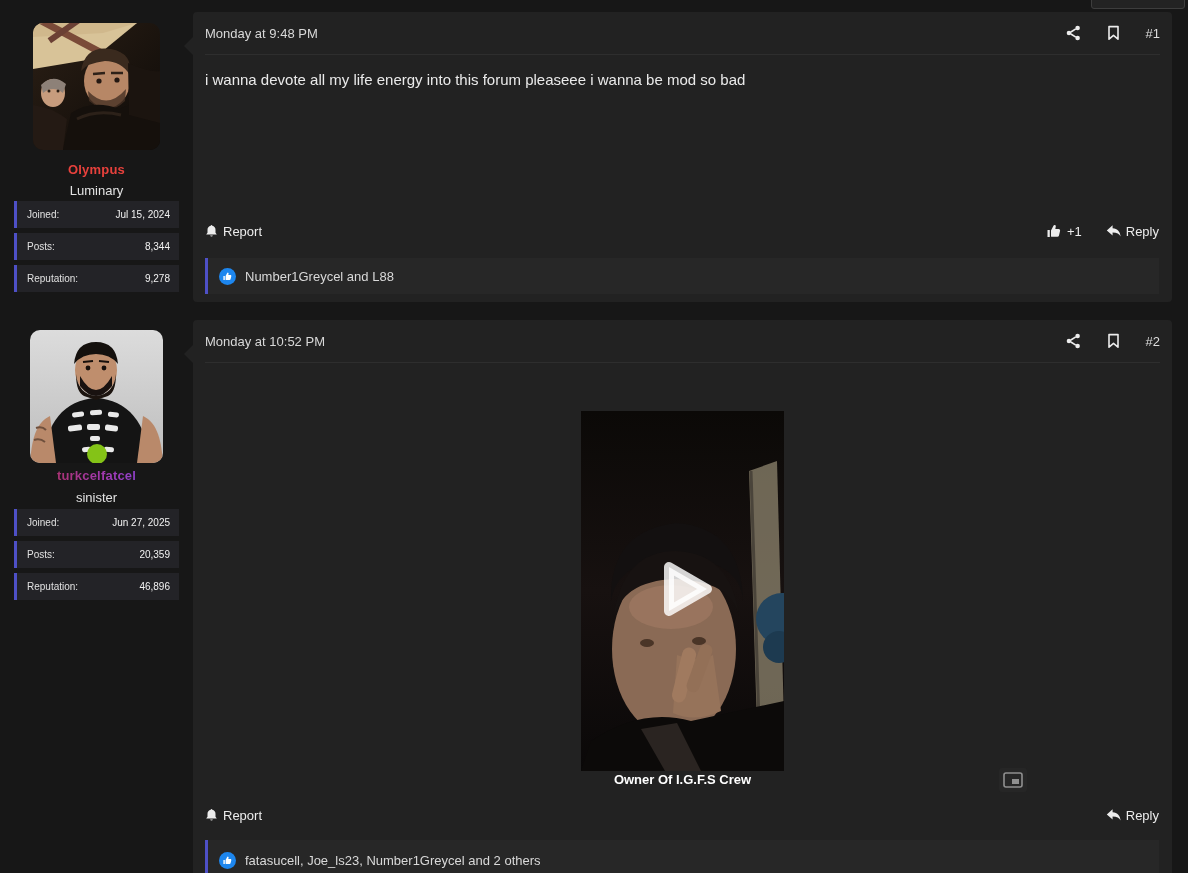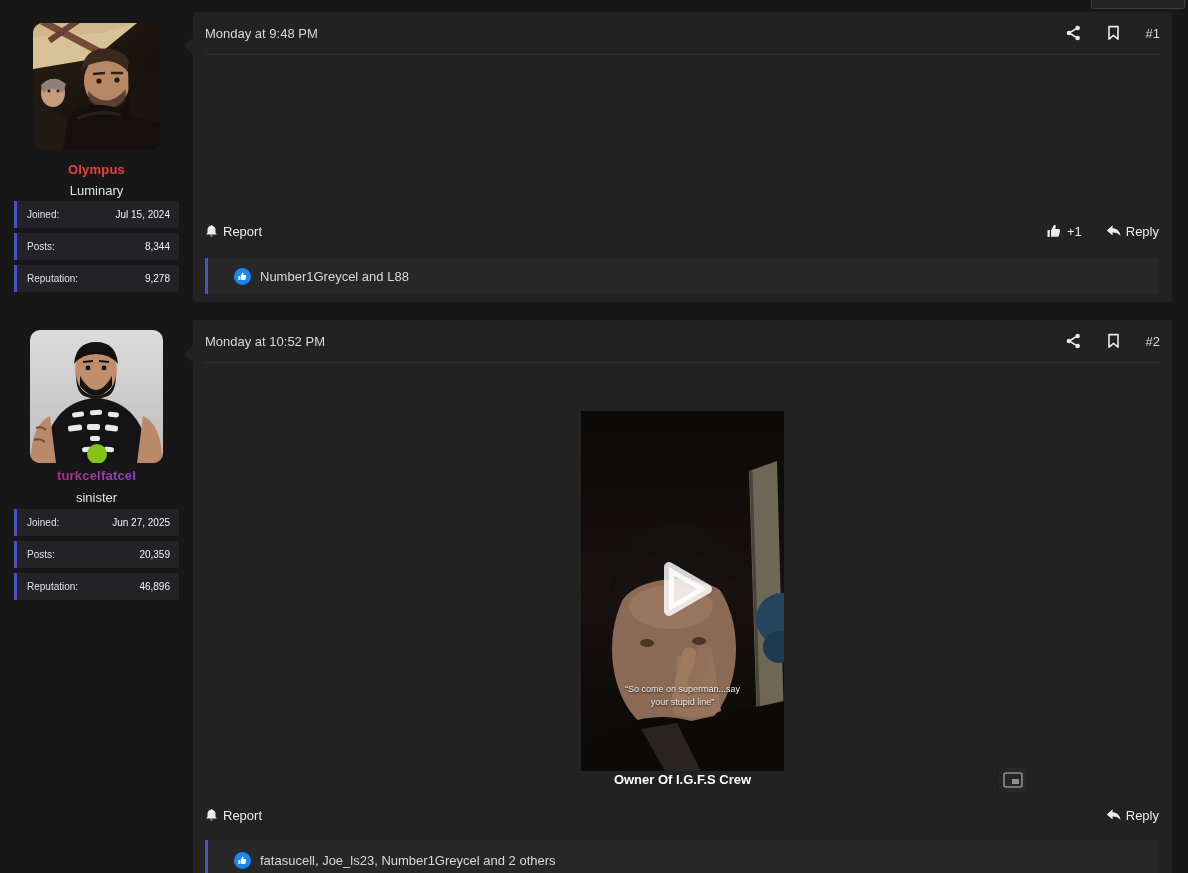--- a/index.html
+++ b/index.html
@@ -50,21 +50,21 @@
     font-size:15px; color:#eaeaea; line-height:1.35; }
 
   .actions-row { position:absolute; left:12px; right:13px; height:22px;
     display:flex; align-items:center; justify-content:space-between;gap:40px; }
   .action { display:inline-flex; align-items:center; gap:5px; font-size:13px;
     color:#ececec; cursor:pointer; }
   .actions-right { display:inline-flex; align-items:center; gap:24px; }
 
   .reactions-bar { position:absolute; left:12px; right:13px; height:36px;
     background:#272727; border-left:3px solid #4e50c6;
-    display:flex; align-items:center; gap:9px; padding-left:26px;
+    display:flex; align-items:center; gap:9px; padding-left:11px;
     font-size:13px; color:#d9d9d9; }
   .reactions-bar .names { cursor:pointer; }
 
   
   .video-wrap { position:absolute; width:203px; height:360px; background:#060504;
     overflow:hidden; cursor:pointer; }
   .video-wrap svg.scene { position:absolute; left:0; top:0; }
   .video-caption { position:absolute; left:0; right:0; bottom:62px; text-align:center;
     font-size:9px; line-height:1.45; color:#efefef;
     text-shadow:0 1px 2px rgba(0,0,0,.9); }
@@ -141,20 +141,21 @@
         </span>
         <span class="icon-btn">
           <svg width="13" height="16" viewBox="0 0 13 16" fill="none">
             <path d="M2 1.6 H11 V14.2 L6.5 10.4 L2 14.2 Z" stroke="#ececec" stroke-width="1.6" stroke-linejoin="round"></path>
           </svg>
         </span>
         <span class="post-num">#1</span>
       </span>
     </div>
 
+    <div class="post-body">i wanna devote all my life energy into this forum pleaseee i wanna be mod so bad</div>
 
     <div class="actions-row" style="top:208px;">
       <span class="action">
         <svg width="13" height="15" viewBox="0 0 13 15">
           <path d="M6.5 1 C6.9 1 7.3 1.3 7.3 1.8 C9.3 2.2 10.5 3.8 10.5 5.8 L10.5 8.8 L11.8 10.6 L1.2 10.6 L2.5 8.8 L2.5 5.8 C2.5 3.8 3.7 2.2 5.7 1.8 C5.7 1.3 6.1 1 6.5 1 Z" fill="#ececec"></path>
           <path d="M5.1 11.6 A1.5 1.5 0 0 0 7.9 11.6 Z" fill="#ececec"></path>
         </svg>
         <span>Report</span>
       </span>
       <span class="actions-right">
@@ -277,24 +278,20 @@
         <rect x="96" y="236" width="14" height="56" rx="7" fill="#a07a5f" transform="rotate(14 103 264)"></rect>
         <rect x="112" y="232" width="13" height="50" rx="6" fill="#937057" transform="rotate(20 118 257)"></rect>
         <path d="M10 330 Q60 296 110 310 L203 290 L203 360 L0 360 Z" fill="#0c0a09"></path>
         <path d="M60 318 L84 360 L120 360 L96 312 Z" fill="#2a2421"></path>
       </svg>
       <div class="play-overlay">
         <svg width="72" height="72" viewBox="0 0 72 72">
           <polygon points="22,14 60,36 22,58" fill="rgba(255,255,255,0.82)" stroke="rgba(255,255,255,0.82)" stroke-width="10" stroke-linejoin="round"></polygon>
         </svg>
       </div>
-      <div class="video-caption">
-        <div>“So come on superman...say</div>
-        <div>your stupid line”</div>
-      </div>
     </div>
 
     <div class="video-title" style="left:388px; top:452px;">Owner Of I.G.F.S Crew</div>
 
     <div class="pip-btn" style="left:806px; top:448px;">
       <svg width="20" height="16" viewBox="0 0 20 16">
         <rect x="1" y="1" width="18" height="14" rx="2" fill="none" stroke="#8f8f8f" stroke-width="1.6"></rect>
         <rect x="9" y="7" width="7" height="5" fill="#8f8f8f"></rect>
       </svg>
     </div>

